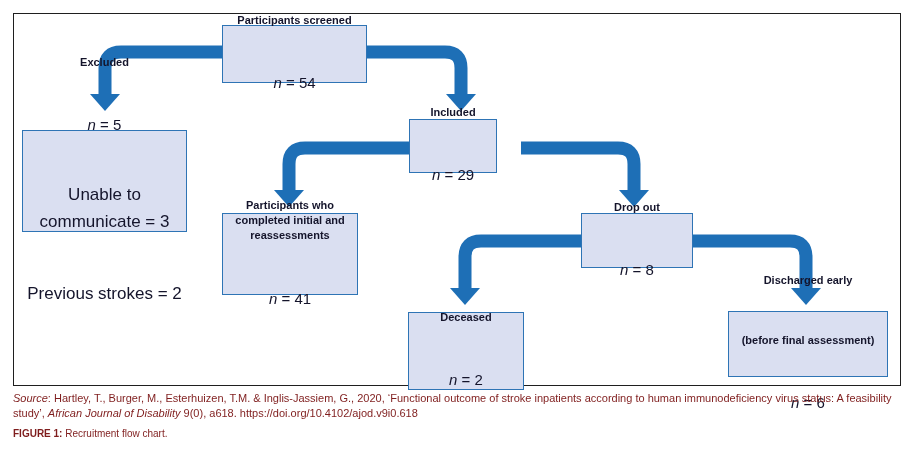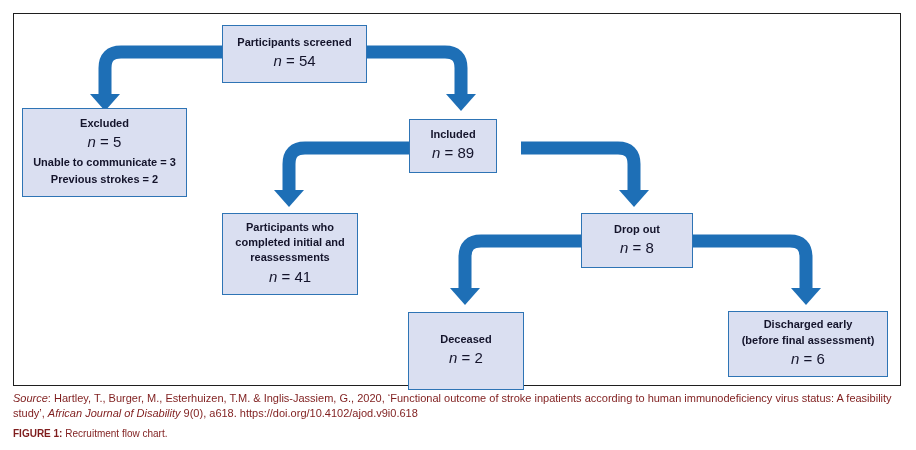--- a/index.html
+++ b/index.html
@@ -3,24 +3,24 @@
 <meta charset="utf-8">
 <style>
   html,body{margin:0;padding:0;background:#ffffff;}
   body{font-family:"Liberation Sans",sans-serif;}
   .stage{position:relative;width:916px;height:450px;background:#ffffff;overflow:hidden;}
   .border-rect{position:absolute;left:13px;top:13px;width:888px;height:373px;
     border:1.5px solid #1f1f1f;box-sizing:border-box;background:transparent;}
   .arrows{position:absolute;left:0;top:0;width:916px;height:450px;}
   .node{position:absolute;box-sizing:border-box;background:#dadff1;border:1.5px solid #2e74b5;
     display:flex;flex-direction:column;align-items:center;justify-content:center;
-    text-align:center;color:#14142b;padding:2px 3px;}
+    text-align:center;color:#14142b;padding:2px 3px;gap:44px;}
   .node .t{font-weight:bold;font-size:11px;line-height:1.4;}
   .node .n{font-size:15px;line-height:1.5;}
-  .node .d{font-size:11px;line-height:1.62;font-weight:bold;}
+  .node .d{font-size:17px;line-height:1.62;}
   .caption{position:absolute;left:13px;top:391px;width:892px;color:#7f1d1d;}
   .source{margin:0;font-size:11px;line-height:1.32;}
   .figline{margin:8px 0 0 0;font-size:10px;line-height:1.2;}
   .figline b{font-weight:bold;}
 </style>
 </head>
 <body>
 
 <div class="stage">
 
@@ -43,30 +43,30 @@
       <polygon points="450,288 480,288 465,305"></polygon>
       <polygon points="791,288 821,288 806,305"></polygon>
     </g>
   </svg>
 
   <div class="node" style="left:222px;top:25px;width:145px;height:58px">
     <div class="t">Participants screened</div>
     <div class="n"><i>n</i><span> = 54</span></div>
   </div>
 
-  <div class="node" style="left:22px;top:108px;width:165px;height:89px">
+  <div class="node" style="left:22px;top:130px;width:165px;height:102px">
     <div class="t">Excluded</div>
     <div class="n"><i>n</i><span> = 5</span></div>
     <div class="d">Unable to communicate = 3</div>
     <div class="d">Previous strokes = 2</div>
   </div>
 
   <div class="node" style="left:409px;top:119px;width:88px;height:54px">
     <div class="t">Included</div>
-    <div class="n"><i>n</i><span> = 89</span></div>
+    <div class="n"><i>n</i><span> = 29</span></div>
   </div>
 
   <div class="node" style="left:222px;top:213px;width:136px;height:82px">
     <div class="t">Participants who completed initial and reassessments</div>
     <div class="n"><i>n</i><span> = 41</span></div>
   </div>
 
   <div class="node" style="left:581px;top:213px;width:112px;height:55px">
     <div class="t">Drop out</div>
     <div class="n"><i>n</i><span> = 8</span></div>

